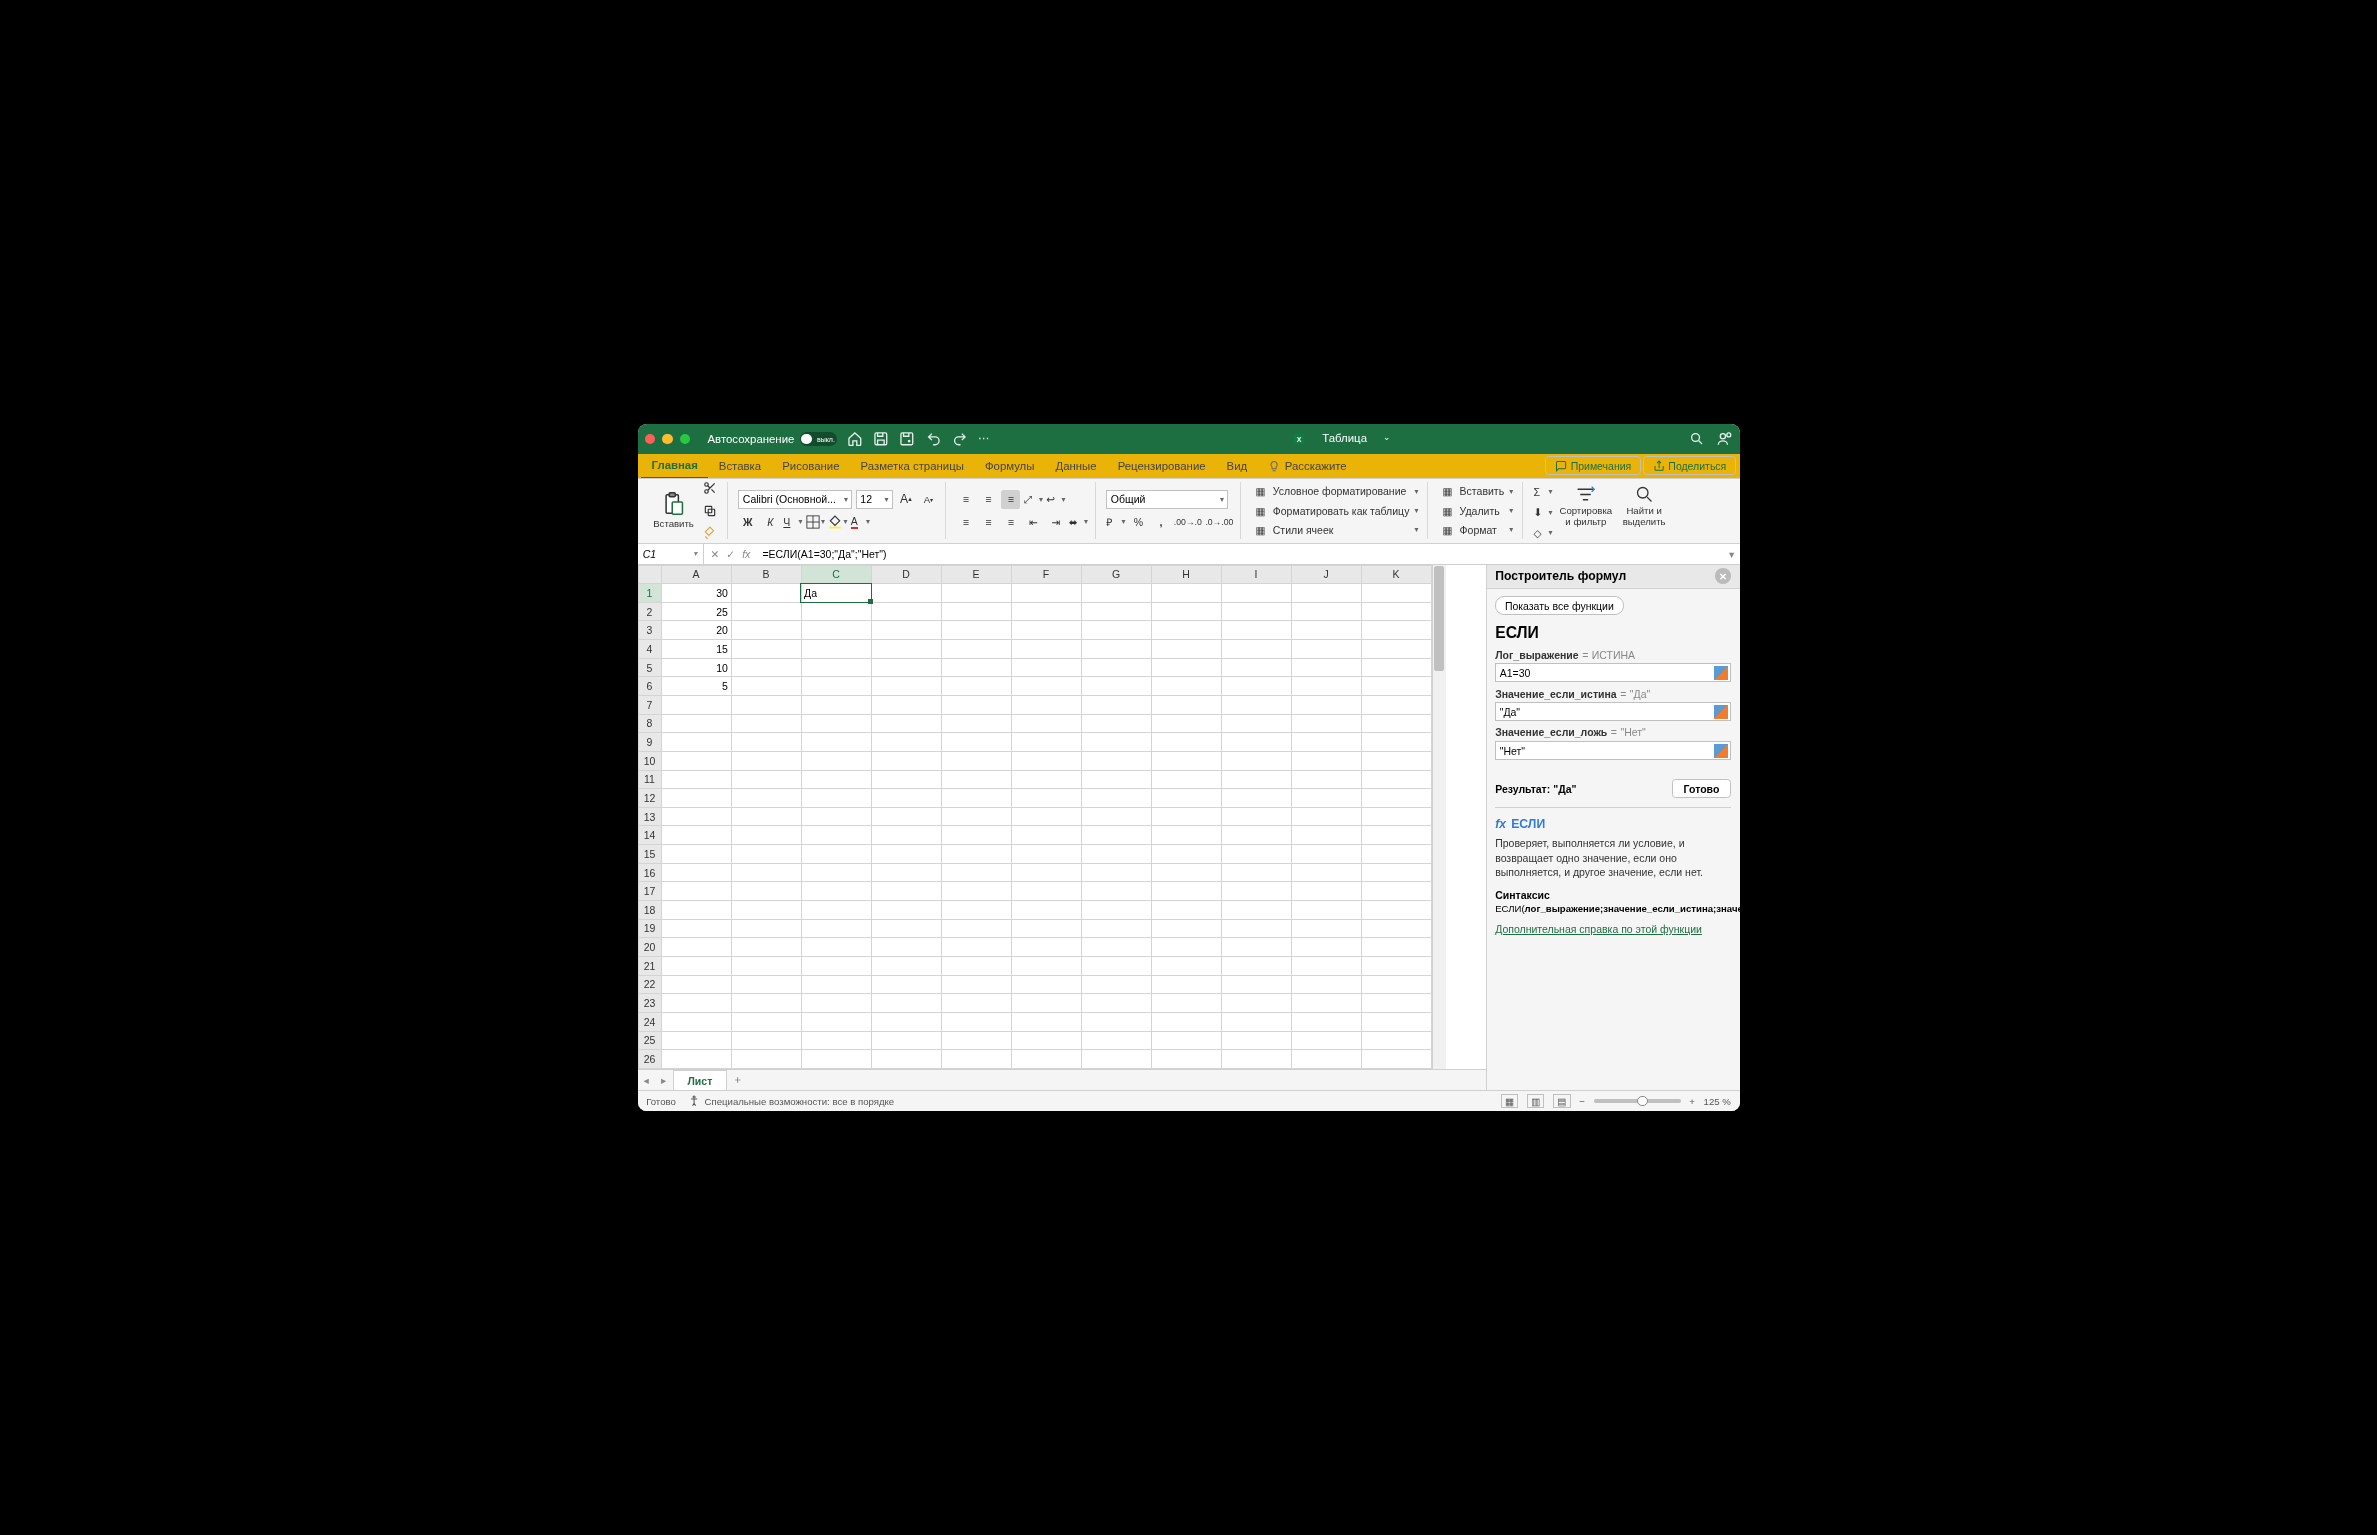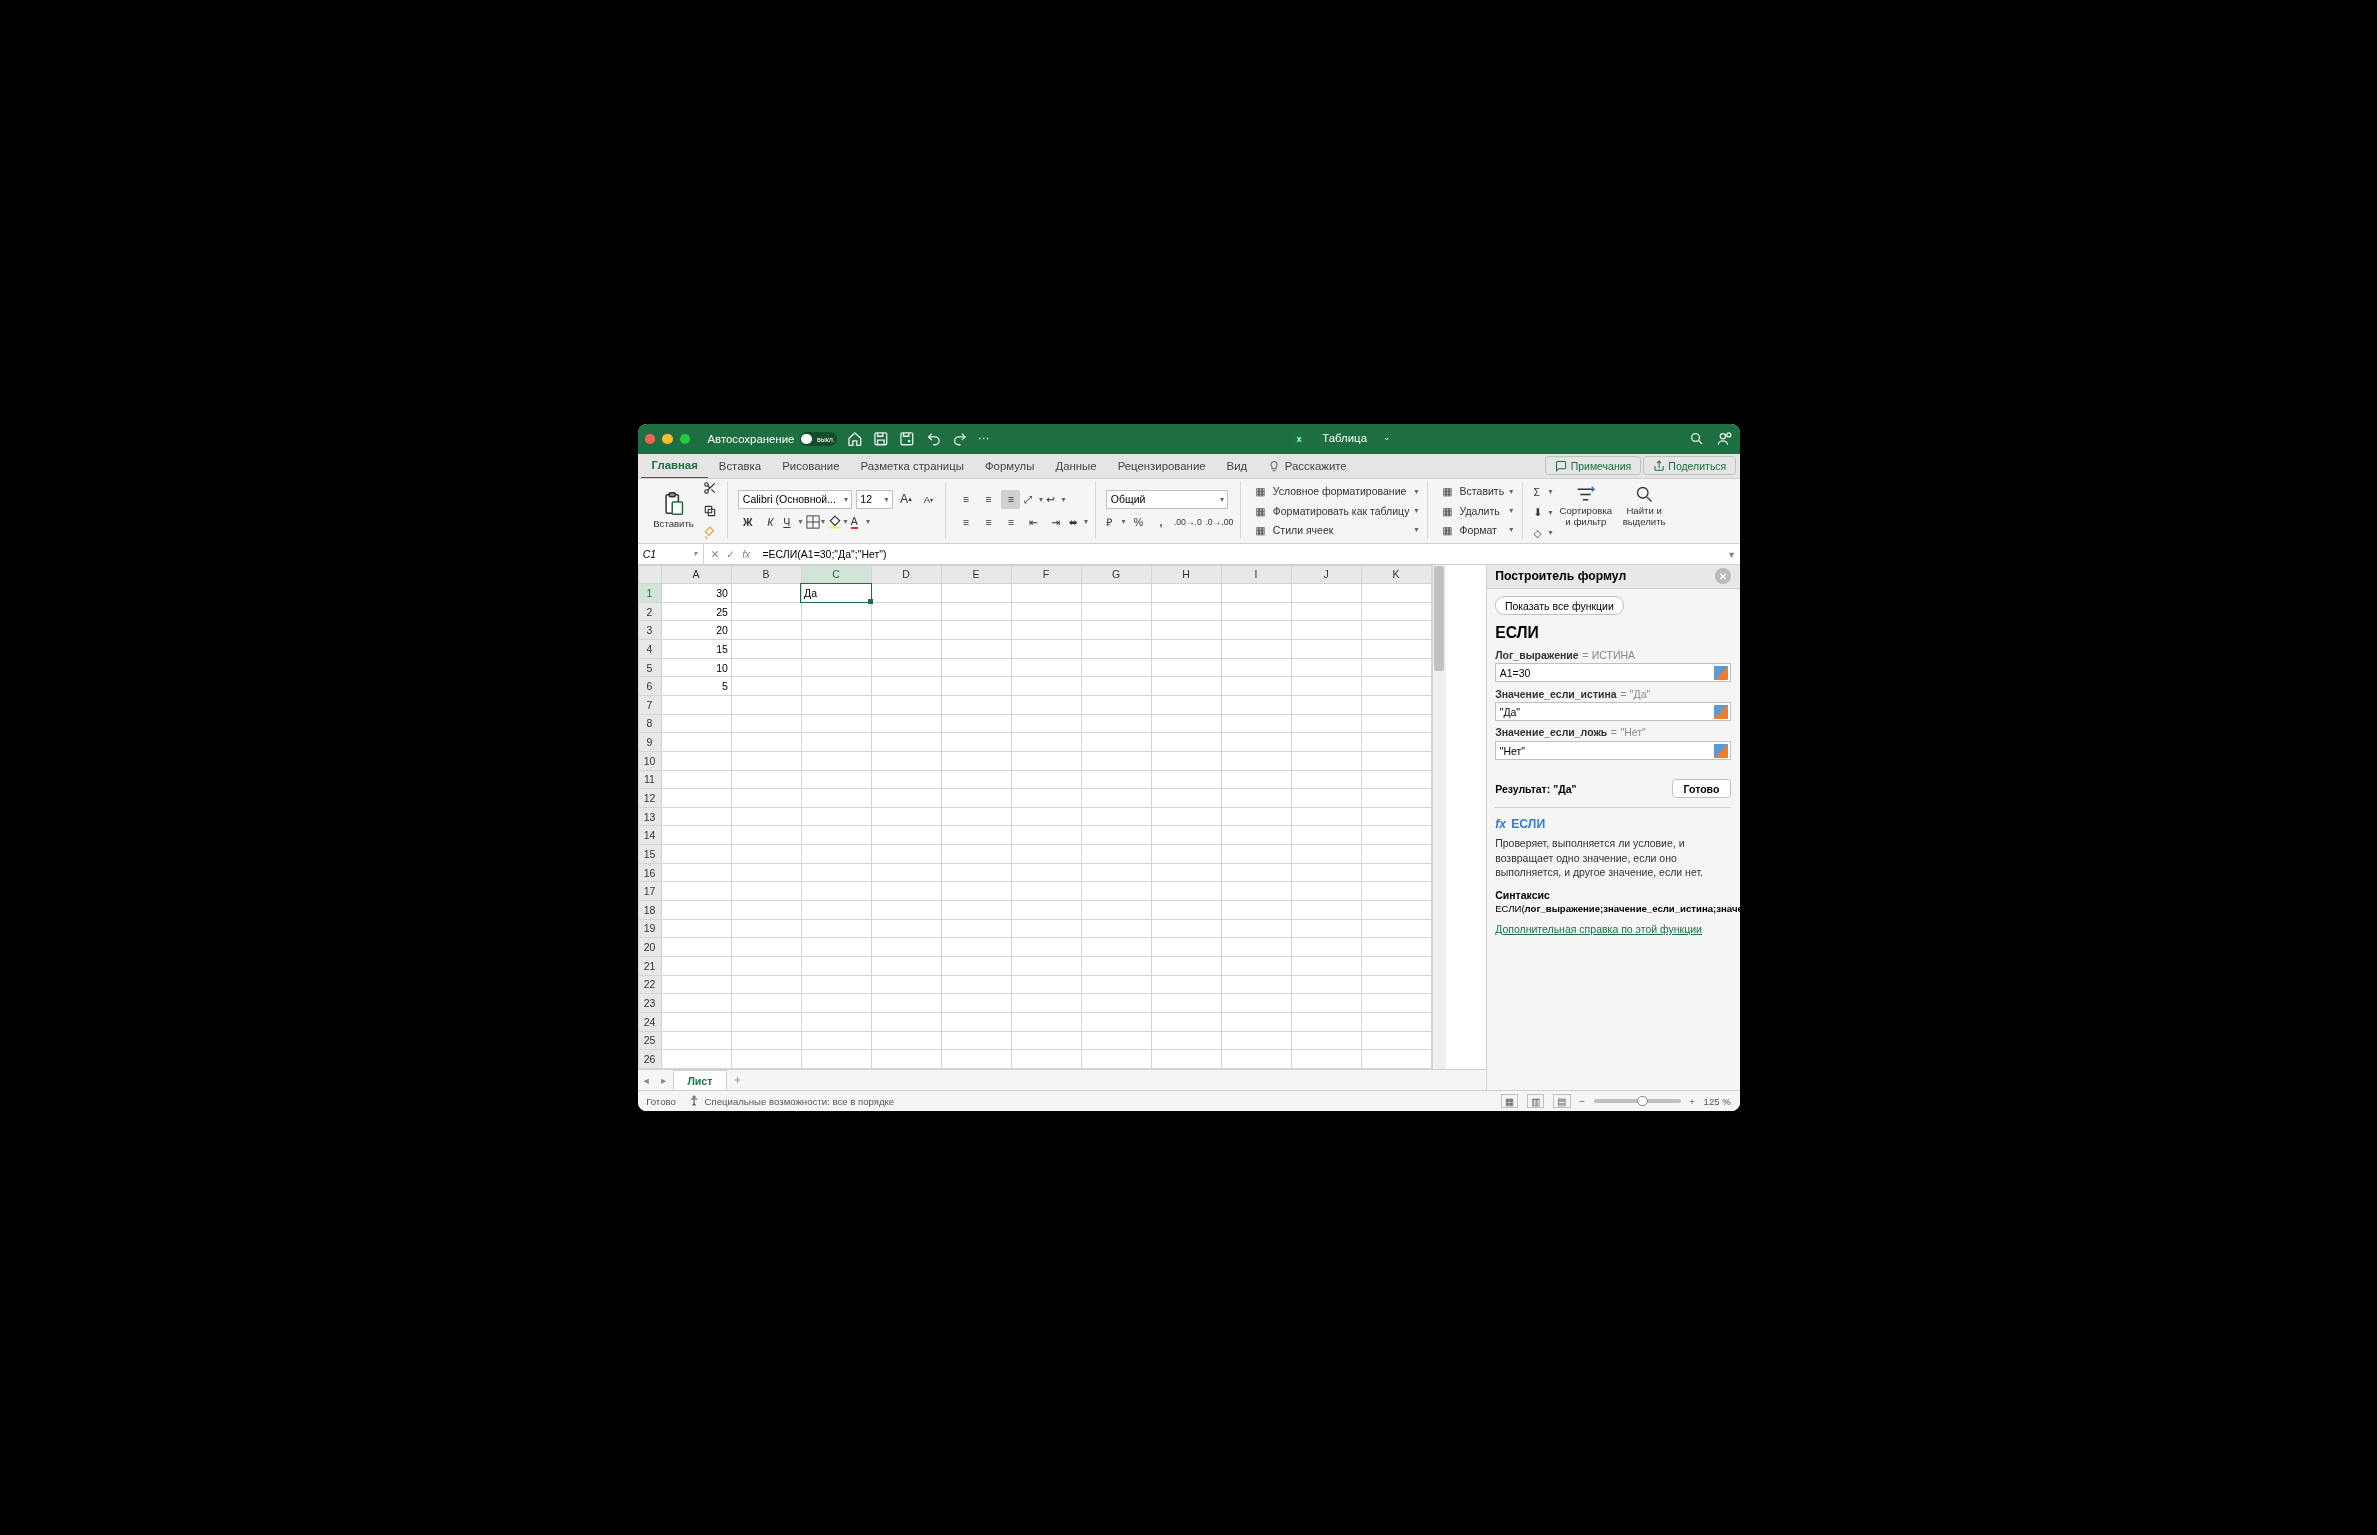--- a/index.html
+++ b/index.html
@@ -13,21 +13,21 @@
 .tl.r { background: #ff5f57; } .tl.y { background: #febc2e; } .tl.g { background: #28c840; }
 .autosave { display: flex; align-items: center; gap: 5.2px; margin-right: 10.5px; }
 .toggle { width: 37px; height: 14px; background: #124c2d; border-radius: 7px; display: flex; align-items: center; padding: 0 1.7px; font-size: 7px; color: #fff; justify-content: flex-end; position: relative; }
 .toggle::before { content: ""; width: 10.5px; height: 10.5px; background: #fff; border-radius: 50%; position: absolute; left: 1.7px; }
 .qat { display: flex; gap: 10.5px; align-items: center; }
 .qat-icon { width: 15.7px; height: 15.7px; color: #fff; opacity: 0.9; cursor: pointer; }
 .title-center { flex: 1; text-align: center; display: flex; align-items: flex-start; justify-content: center; gap: 16px; font-weight: 500; }
 .title-right { display: flex; gap: 12.2px; align-items: center; }
 
 
-.ribbon-tabs { background: #e5e5e5; height: 24.5px; display: flex; align-items: center; border-bottom: 0.9px solid #d0d0d0; padding: 0 3.5px; font-size: 11.4px; text-align: right; }
+.ribbon-tabs { background: #eab308; height: 24.5px; display: flex; align-items: center; border-bottom: 0.9px solid #d0d0d0; padding: 0 3.5px; font-size: 11.4px; text-align: right; }
 .tab { padding: 0 10.5px; height: 100%; display: flex; align-items: center; color: #444; cursor: pointer; }
 .tab.active { color: #1d6f42; font-weight: 600; border-bottom: 1.7px solid #1d6f42; }
 .tab.tell { display: flex; gap: 4.4px; align-items: center; }
 .ribbon-right { margin-left: auto; display: flex; gap: 2px; align-items: center; }
 .btn-outline { border: 0.9px solid #c0c0c0; border-radius: 3.5px; padding: 2.6px 8.7px; font-size: 10.5px; color: #1d6f42; display: flex; gap: 3.5px; align-items: center; cursor: pointer; }
 
 
 .ribbon { background: #f5f5f5; height: 65px; border-bottom: 0.9px solid #d0d0d0; display: flex; align-items: center; padding: 3.5px 5.2px; gap: 3.5px; }
 .rgroup { display: flex; flex-direction: column; gap: 3.5px; height: 100%; border-right: 0.9px solid #d8d8d8; padding: 0 7px; justify-content: center; }
 .rgroup.noborder { border-right: none; }

